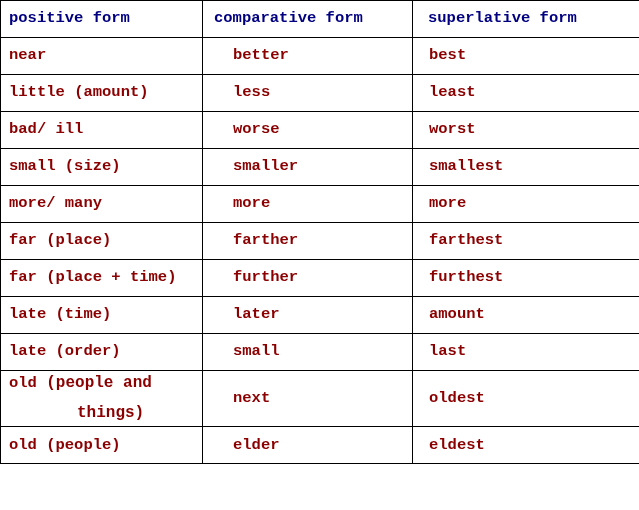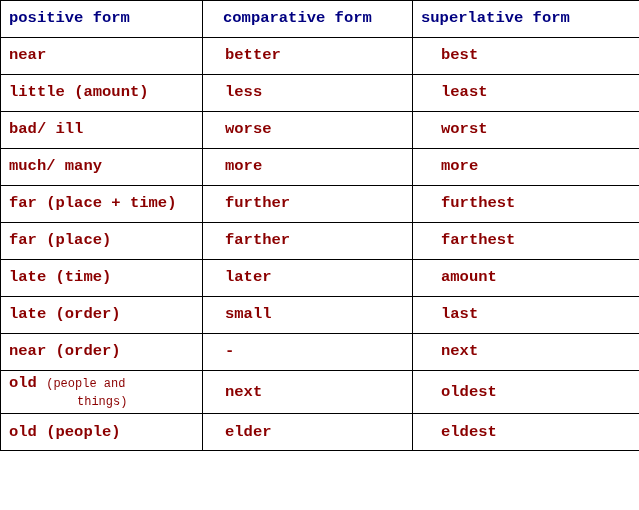--- a/index.html
+++ b/index.html
@@ -25,32 +25,32 @@
   }
   th {
     color: #000080;
     font-weight: bold;
     font-size: 15.5px;
   }
   td {
     color: #8b0000;
   }
   .col-1 { }
-  .col-2 { padding-left: 22px; }
-  .col-3 { padding-left: 28px; }
-  th.hcol-2 { padding-left: 20px; }
-  th.hcol-3 { padding-left: 8px; margin-left: 44px; }
+  .col-2 { padding-left: 30px; }
+  .col-3 { padding-left: 16px; }
+  th.hcol-2 { padding-left: 11px; }
+  th.hcol-3 { padding-left: 15px; margin-left: 44px; }
   .sub {
-    font-size: 12px;
-    font-weight: normal;
+    font-size: 16px;
+    font-weight: bold;
   }
   .sub-line2 {
     display: block;
     padding-left: 68px;
-    margin-top: 4px;
+    margin-top: 12px;
   }
 </style>
 </head>
 <body>
 
 <table>
   <colgroup>
     <col style="width:202px">
     <col style="width:210px">
     <col style="width:227px">
@@ -72,48 +72,48 @@
       <td class="col-1"><span>little </span><span>(amount)</span></td>
       <td class="col-2">less</td>
       <td class="col-3">least</td>
     </tr>
     <tr>
       <td class="col-1"><span>bad/ ill</span><span></span></td>
       <td class="col-2">worse</td>
       <td class="col-3">worst</td>
     </tr>
     <tr>
-      <td class="col-1"><span>much/ many</span><span></span></td>
+      <td class="col-1"><span>small </span><span>(size)</span></td>
+      <td class="col-2">smaller</td>
+      <td class="col-3">smallest</td>
+    </tr>
+    <tr>
+      <td class="col-1"><span>more/ many</span><span></span></td>
       <td class="col-2">more</td>
       <td class="col-3">more</td>
+    </tr>
+    <tr>
+      <td class="col-1"><span>far </span><span>(place)</span></td>
+      <td class="col-2">farther</td>
+      <td class="col-3">farthest</td>
     </tr>
     <tr>
       <td class="col-1"><span>far </span><span>(place + time)</span></td>
       <td class="col-2">further</td>
       <td class="col-3">furthest</td>
-    </tr>
-    <tr>
-      <td class="col-1"><span>far </span><span>(place)</span></td>
-      <td class="col-2">farther</td>
-      <td class="col-3">farthest</td>
     </tr>
     <tr>
       <td class="col-1"><span>late </span><span>(time)</span></td>
       <td class="col-2">later</td>
       <td class="col-3">amount</td>
     </tr>
     <tr>
       <td class="col-1"><span>late </span><span>(order)</span></td>
       <td class="col-2">small</td>
       <td class="col-3">last</td>
-    </tr>
-    <tr>
-      <td class="col-1"><span>near </span><span>(order)</span></td>
-      <td class="col-2">-</td>
-      <td class="col-3">next</td>
     </tr>
     <tr>
       <td class="col-1" style="padding-top:4px;padding-bottom:4px;"><span>old </span><span class="sub">(people and</span><span class="sub sub-line2">things)</span></td>
       <td class="col-2">next</td>
       <td class="col-3">oldest</td>
     </tr>
     <tr>
       <td class="col-1"><span>old </span><span>(people)</span></td>
       <td class="col-2">elder</td>
       <td class="col-3">eldest</td>

